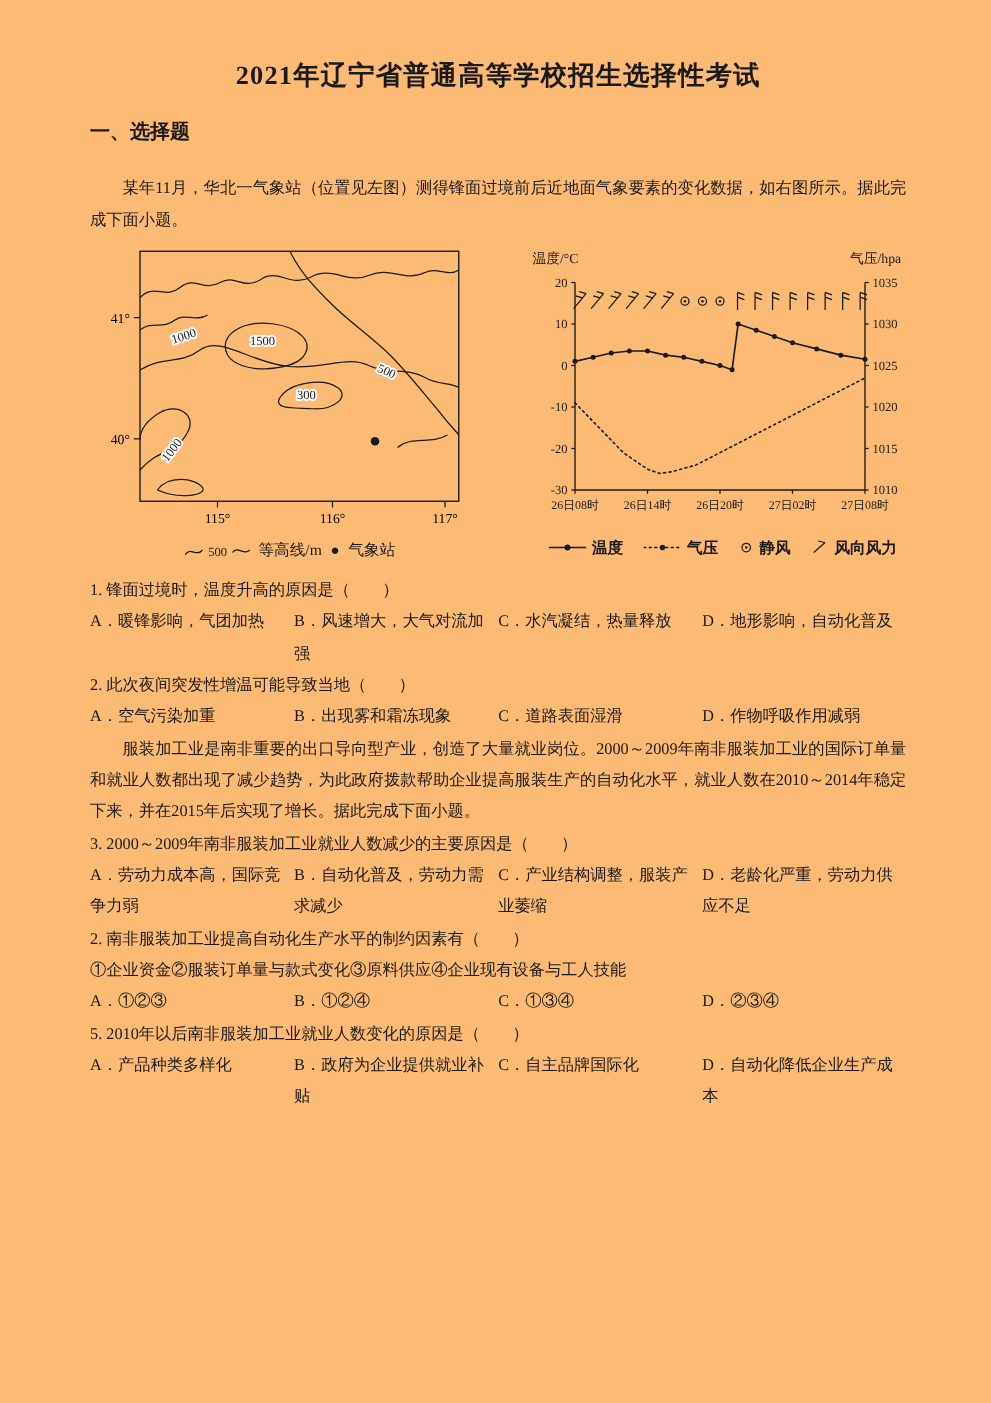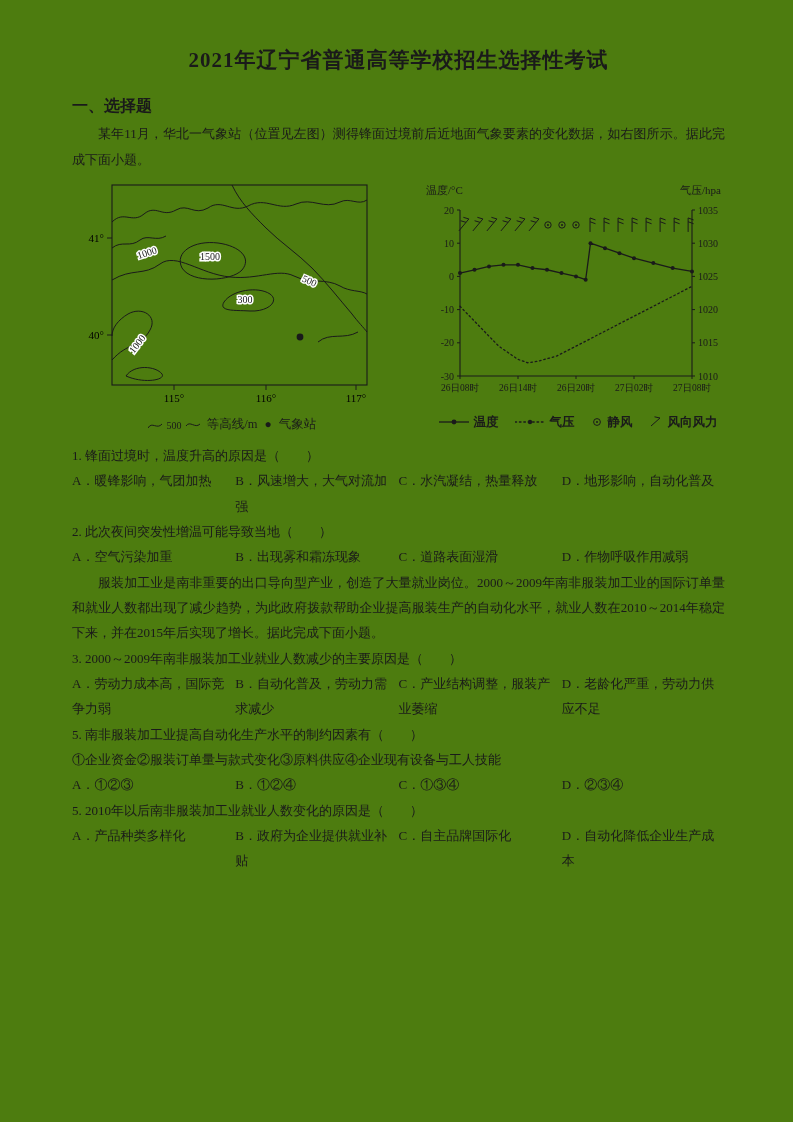--- a/index.html
+++ b/index.html
@@ -2,23 +2,23 @@
 <html><head>
 <meta charset="utf-8">
 <style>
   * { margin:0; padding:0; box-sizing:border-box; }
   html,body { background:#ffffff; }
   body {
     width:793px; height:1122px; overflow:hidden;
     color:#1a1a1a;
     font-family:"Liberation Serif","DejaVu Serif",serif;
   }
-  .page { width:793px; height:1122px; padding:46px 68px 30px 72px; background:#4d7c0f; }
+  .page { width:793px; height:1122px; padding:46px 68px 30px 72px; background:#fdba74; }
   .title { font-size:21px; font-weight:bold; text-align:center; margin-bottom:16px; letter-spacing:1px; }
-  .section { font-size:16px; font-weight:bold; line-height:1.95; margin-bottom:0; }
+  .section { font-size:16px; font-weight:bold; line-height:1.95; margin-bottom:16px; }
   .para { font-size:13px; line-height:1.95; text-align:justify; text-indent:2em; }
   .figure-row { display:flex; gap:26px; align-items:flex-start; margin:8px 0 10px 10px; }
   svg { font-family:inherit; }
   .map-block, .chart-block { display:flex; flex-direction:column; }
   .map-legend { display:flex; align-items:center; justify-content:center; gap:7px; font-size:12.5px; margin-top:0px; }
   .chart-legend { display:flex; align-items:center; justify-content:center; gap:16px; font-size:12.5px; margin-top:0px;font-weight:bold; }
   .leg-item { display:inline-flex; align-items:center; gap:5px; }
   .station-dot { font-size:12px; line-height:1; }
   .question { margin:0; }
   .qline { font-size:13px; line-height:1.95; }
@@ -220,21 +220,21 @@
     <p class="qline">3. 2000～2009年南非服装加工业就业人数减少的主要原因是（　　）</p>
     <div class="opts-2col">
       <span class="qline">A．劳动力成本高，国际竞争力弱</span>
       <span class="qline">B．自动化普及，劳动力需求减少</span>
       <span class="qline">C．产业结构调整，服装产业萎缩</span>
       <span class="qline">D．老龄化严重，劳动力供应不足</span>
     </div>
   </div>
 
   <div class="question">
-    <p class="qline">5. 南非服装加工业提高自动化生产水平的制约因素有（　　）</p>
+    <p class="qline">2. 南非服装加工业提高自动化生产水平的制约因素有（　　）</p>
     <p class="qline">①企业资金②服装订单量与款式变化③原料供应④企业现有设备与工人技能</p>
     <div class="opts-4col">
       <span class="qline">A．①②③</span>
       <span class="qline">B．①②④</span>
       <span class="qline">C．①③④</span>
       <span class="qline">D．②③④</span>
     </div>
   </div>
 
   <div class="question">

